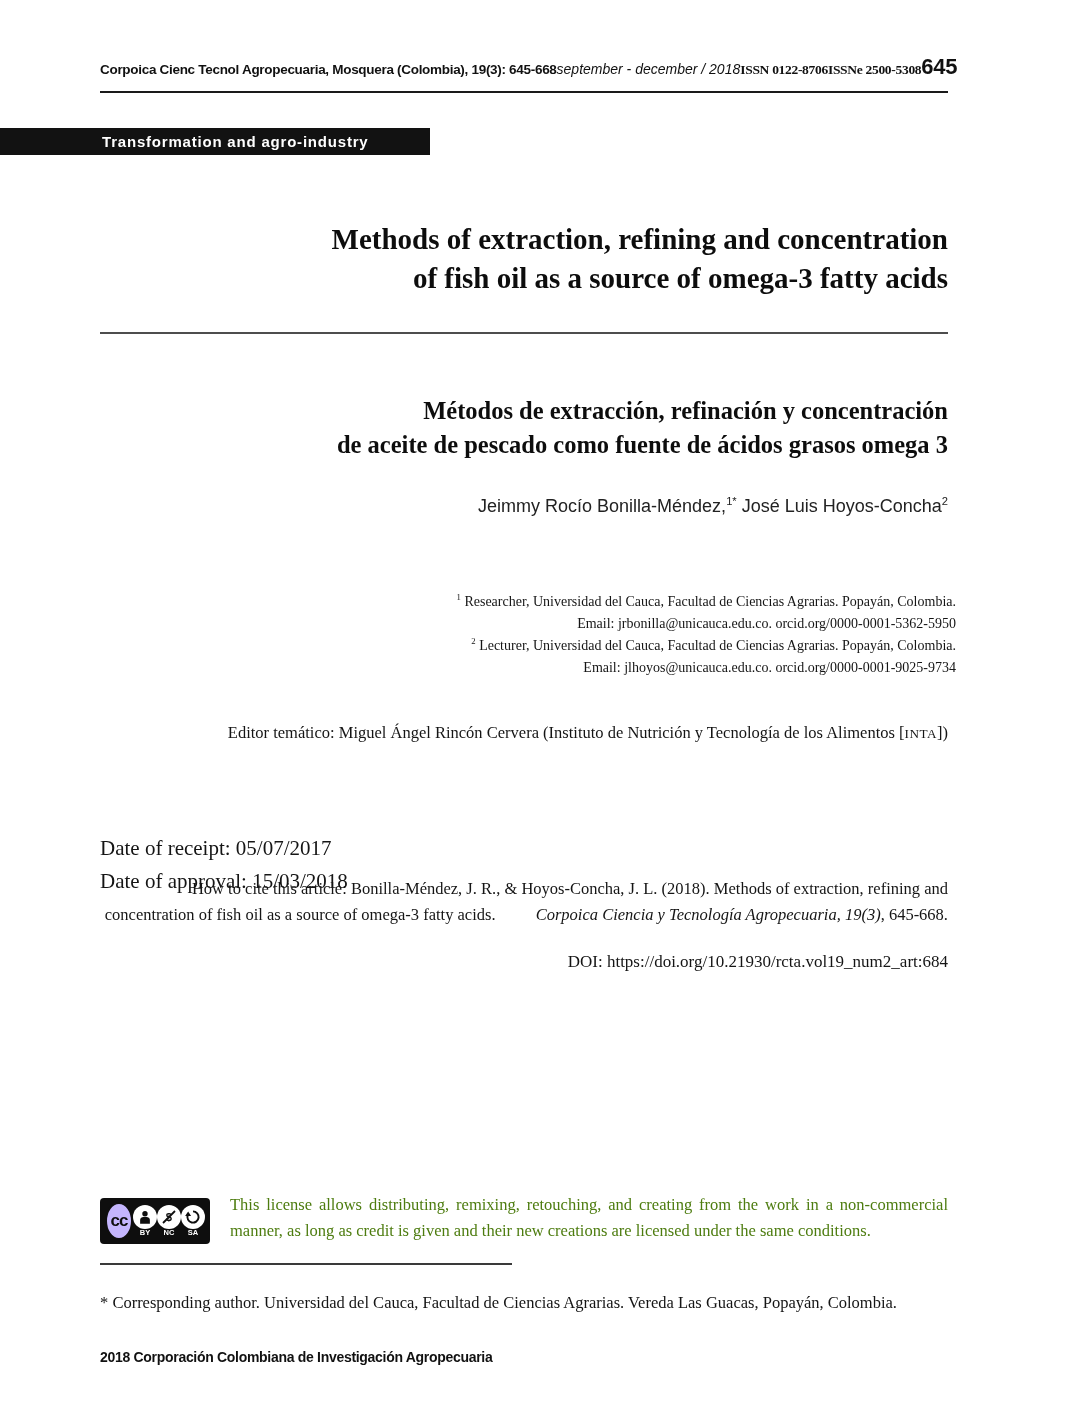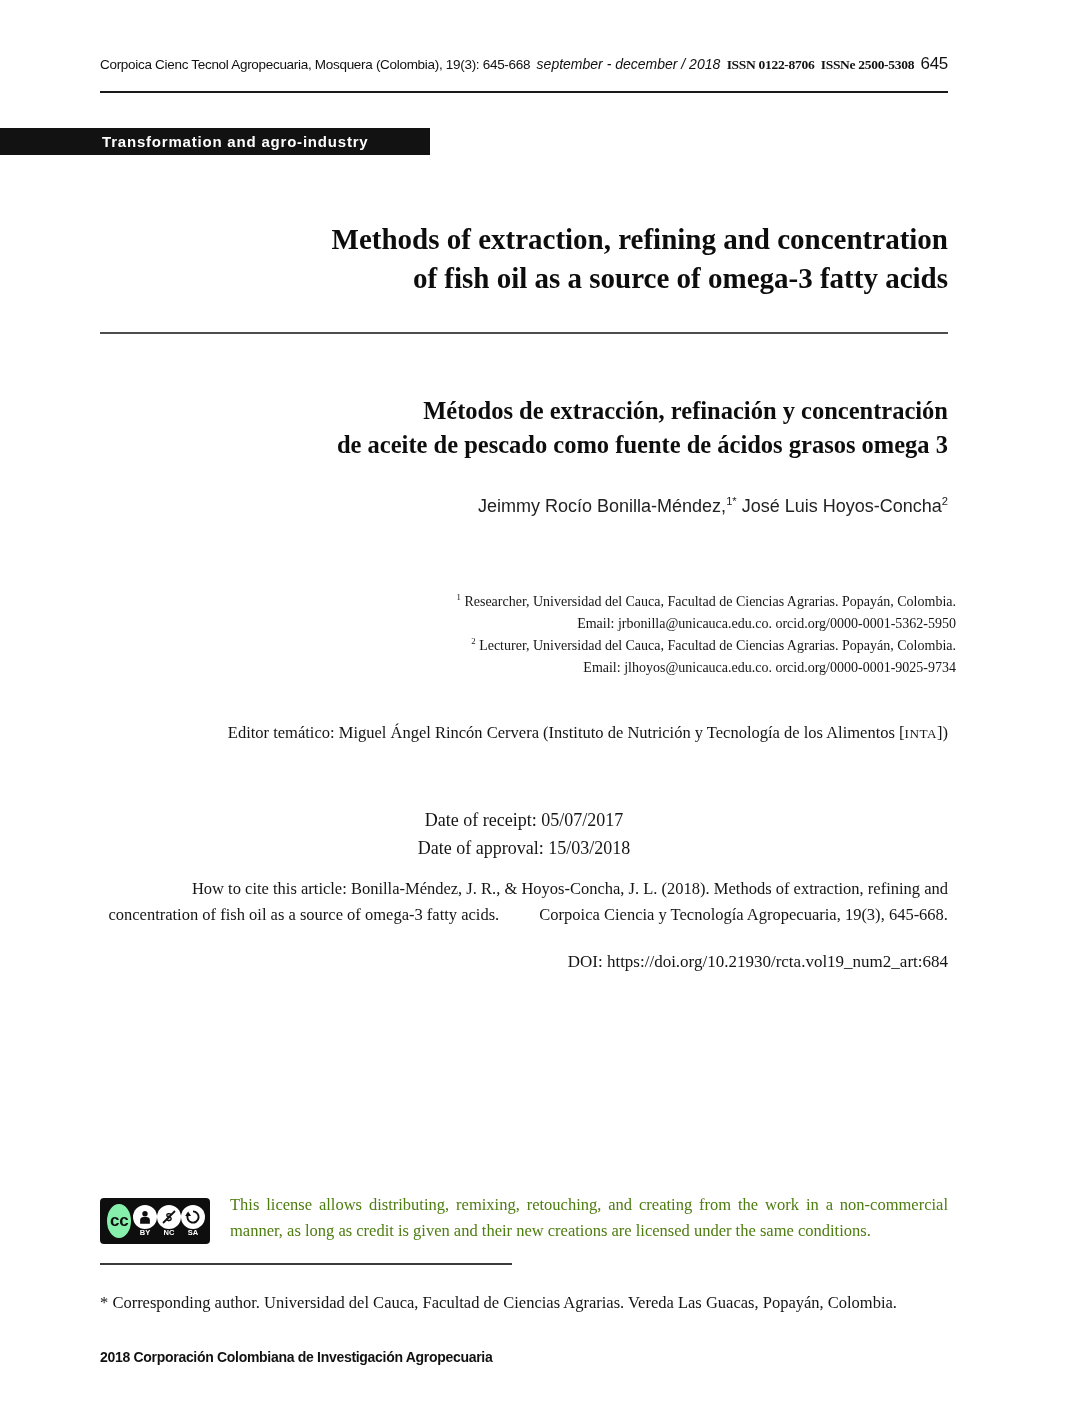--- a/index.html
+++ b/index.html
@@ -13,24 +13,24 @@
   }
   .abs{position:absolute;}
   
   .header-row{
     left:100px;top:54px;width:848px;
     display:flex;align-items:baseline;justify-content:space-between;
     font-family:"Liberation Sans", sans-serif;
     font-size:13.5px;letter-spacing:-0.3px;color:#111;
     white-space:nowrap;
   }
-  .header-journal{font-weight:400;text-align:right;}
+  .header-journal{font-weight:700;text-align:right;}
   .header-period{font-style:italic;font-weight:500;font-size:14px;letter-spacing:0;}
   .header-issn{font-weight:600;font-family:Liberation Serif, serif;}
-  .header-page{font-weight:400;font-size:17px;}
+  .header-page{font-weight:700;font-size:22px;}
   .rule-header{left:100px;top:91px;width:848px;height:2px;background:#1a1a1a;}
   
   .banner{
     left:0;top:128px;width:430px;height:27px;
     background:#121212;color:#ffffff;
     font-family:"Liberation Sans", sans-serif;
     font-weight:700;font-size:15px;letter-spacing:0.8px;
     line-height:27px;padding-left:102px;box-sizing:border-box;
   }
   
@@ -62,46 +62,46 @@
     font-size:14px;line-height:1.58;color:#151515;
   }
   
   .editor{
     left:100px;top:723px;width:848px;text-align:right;
     font-size:16.5px;color:#151515;
   }
   .smallcaps{font-size:80%;letter-spacing:0.5px;}
   
   .dates{
-    left:100px;top:807px;width:848px;text-align:center;
-    font-size:18px;line-height:1.55;color:#151515;
+    left:100px;top:832px;width:848px;text-align:left;
+    font-size:21px;line-height:1.55;color:#151515;
   }
   
   .citation{
     left:100px;top:876px;width:848px;text-align:right;
     font-size:16.5px;line-height:1.6;color:#151515;
   }
-  .citation .it{margin-left:36px;}
+  .citation .it{font-style:italic;margin-left:36px;}
   
   .doi{
     left:100px;top:952px;width:848px;text-align:right;
     font-size:17px;color:#151515;
   }
   
   .cc-badge{
     left:100px;top:1198px;width:110px;height:46px;
     background:#0e0e0e;border-radius:4px;
     display:flex;align-items:center;justify-content:space-between;
     padding:0 5px;box-sizing:border-box;
   }
   .cc-big{
     width:34px;height:34px;border-radius:50%;
-    background:#86efac;border:2px solid #0e0e0e;
+    background:#c4b5fd;border:2px solid #0e0e0e;
     display:flex;align-items:center;justify-content:center;
-    font-family:Liberation Mono, monospace;
+    font-family:Liberation Sans, sans-serif;
     font-weight:800;font-size:17px;color:#0e0e0e;letter-spacing:-1px;
   }
   .cc-col{display:flex;flex-direction:column;align-items:center;gap:0;}
   .cc-small{
     width:24px;height:24px;border-radius:50%;
     background:#ffffff;display:flex;align-items:center;justify-content:center;
     overflow:hidden;
   }
   .cc-small svg{display:block;}
   .cc-lbl{

